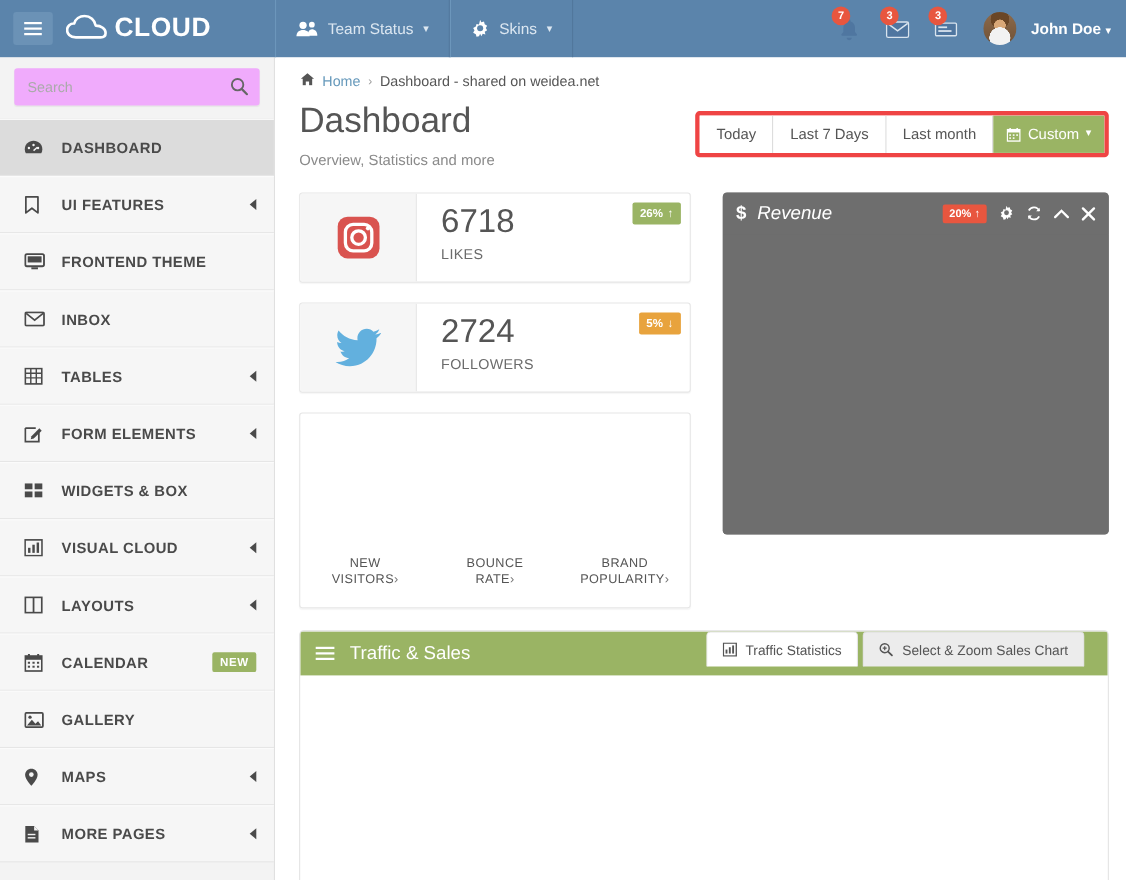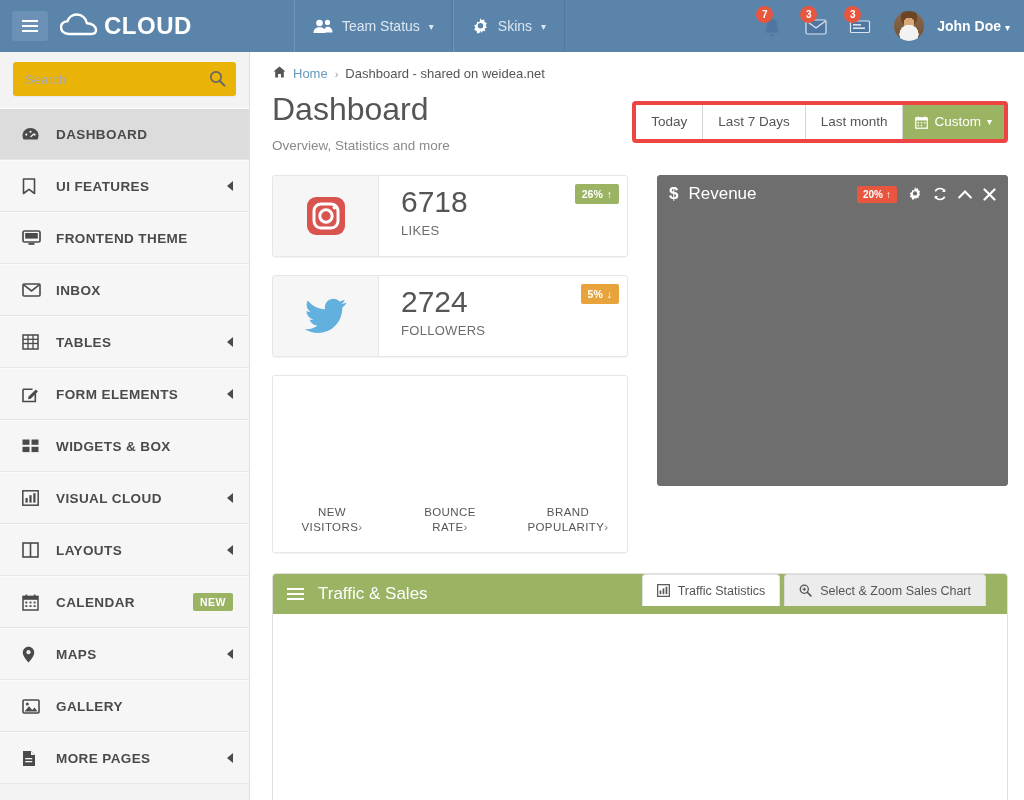--- a/index.html
+++ b/index.html
@@ -11,21 +11,20 @@
   }
   body { position: relative; }
 
   
   .topbar {
     position: absolute; top: 0; left: 0;
     width: 1024px; height: 52px;
     background: #5b84ab;
     display: flex; align-items: stretch;
     z-index: 20;
-    gap: 44px;
   }
   .brand-zone {
     width: 250px; display: flex; align-items: center;
     padding-left: 12px; gap: 12px;
   }
   .burger-btn {
     width: 36px; height: 30px;
     background: #6b92b6;
     border-radius: 3px;
     display: flex; flex-direction: column;
@@ -86,21 +85,21 @@
   
   .sidebar {
     position: absolute; top: 52px; left: 0;
     width: 250px; height: 748px;
     background: #f3f3f3;
     border-right: 1px solid #e0e0e0;
   }
   .search-wrap { padding: 10px 13px 12px 13px; }
   .search-box {
     position: relative; height: 34px;
-    background: #eab308; border-radius: 3px;
+    background: #f0abfc; border-radius: 3px;
     box-shadow: 0 1px 1px rgba(0,0,0,.05);
     display: flex; align-items: flex-end;
   }
   .search-box input {
     border: none; outline: none; background: transparent;
     width: 100%; height: 100%;
     padding: 0 34px 0 12px;
     font-size: 13px; color: #555;
     font-family: "Liberation Sans", sans-serif;
   }
@@ -235,21 +234,21 @@
   .rev-panel {
     background: #6e6e6e; border-radius: 4px;
     height: 311px; overflow: hidden;
   }
   .rev-head {
     height: 38px; display: flex; align-items: center;
     padding: 0 12px; gap: 10px;
     background: #6e6e6e;
   }
   .rev-dollar { color:#fff; font-size: 17px; font-weight: bold; }
-  .rev-title { color:#fff; font-size: 17px; }
+  .rev-title { color:#fff; font-size: 17px; font-style: italic; }
   .rev-tools { margin-left: auto; display: flex; align-items: center; gap: 11px; }
   .rev-badge {
     background: #e8563f; color:#fff; font-size: 10px; font-weight: bold;
     padding: 3px 6px; border-radius: 2px;
     display: flex; align-items: center; gap: 3px;
   }
   .rev-ico { color: #fff; cursor: pointer; display:flex; align-items:center; }
   .rev-body { height: 273px; background: #6e6e6e; }
 
   
@@ -487,38 +486,38 @@
             <rect x="11.6" y="11.2" width="2" height="1.8"></rect>
           </g>
         </svg>
       </span>
       <span class="nav-label">CALENDAR</span>
       <span class="nav-badge">NEW</span>
     </li>
 
     <li class="nav-item">
       <span class="nav-ico">
-        <svg width="13" height="17" viewBox="0 0 13 17">
-          <path d="M6.5 0.8C3.3.8.8 3.3.8 6.4c0 4.3 5.7 10 5.7 10s5.7-5.7 5.7-10C12.2 3.3 9.7.8 6.5.8z" fill="#4a4a4a"></path>
-          <circle cx="6.5" cy="6.2" r="2.1" fill="#f3f3f3"></circle>
-        </svg>
-      </span>
-      <span class="nav-label">MAPS</span>
-      <span class="nav-arrow"></span>
-    </li>
-
-    <li class="nav-item">
-      <span class="nav-ico">
         <svg width="18" height="15" viewBox="0 0 18 15">
           <rect x="1" y="1" width="16" height="13" rx="1" fill="none" stroke="#4a4a4a" stroke-width="1.6"></rect>
           <circle cx="5.3" cy="5" r="1.5" fill="#4a4a4a"></circle>
           <path d="M2.5 12.6 L7 7.3 L10.2 11 L12.6 8.6 L15.5 12.6 Z" fill="#4a4a4a"></path>
         </svg>
       </span>
       <span class="nav-label">GALLERY</span>
+    </li>
+
+    <li class="nav-item">
+      <span class="nav-ico">
+        <svg width="13" height="17" viewBox="0 0 13 17">
+          <path d="M6.5 0.8C3.3.8.8 3.3.8 6.4c0 4.3 5.7 10 5.7 10s5.7-5.7 5.7-10C12.2 3.3 9.7.8 6.5.8z" fill="#4a4a4a"></path>
+          <circle cx="6.5" cy="6.2" r="2.1" fill="#f3f3f3"></circle>
+        </svg>
+      </span>
+      <span class="nav-label">MAPS</span>
+      <span class="nav-arrow"></span>
     </li>
 
     <li class="nav-item">
       <span class="nav-ico">
         <svg width="14" height="17" viewBox="0 0 14 17">
           <path d="M1 1h8l4 4v11H1z" fill="#4a4a4a"></path>
           <path d="M9 1v4h4" fill="#f3f3f3"></path>
           <rect x="3.2" y="8" width="7" height="1.3" fill="#f3f3f3"></rect>
           <rect x="3.2" y="11" width="7" height="1.3" fill="#f3f3f3"></rect>
         </svg>

